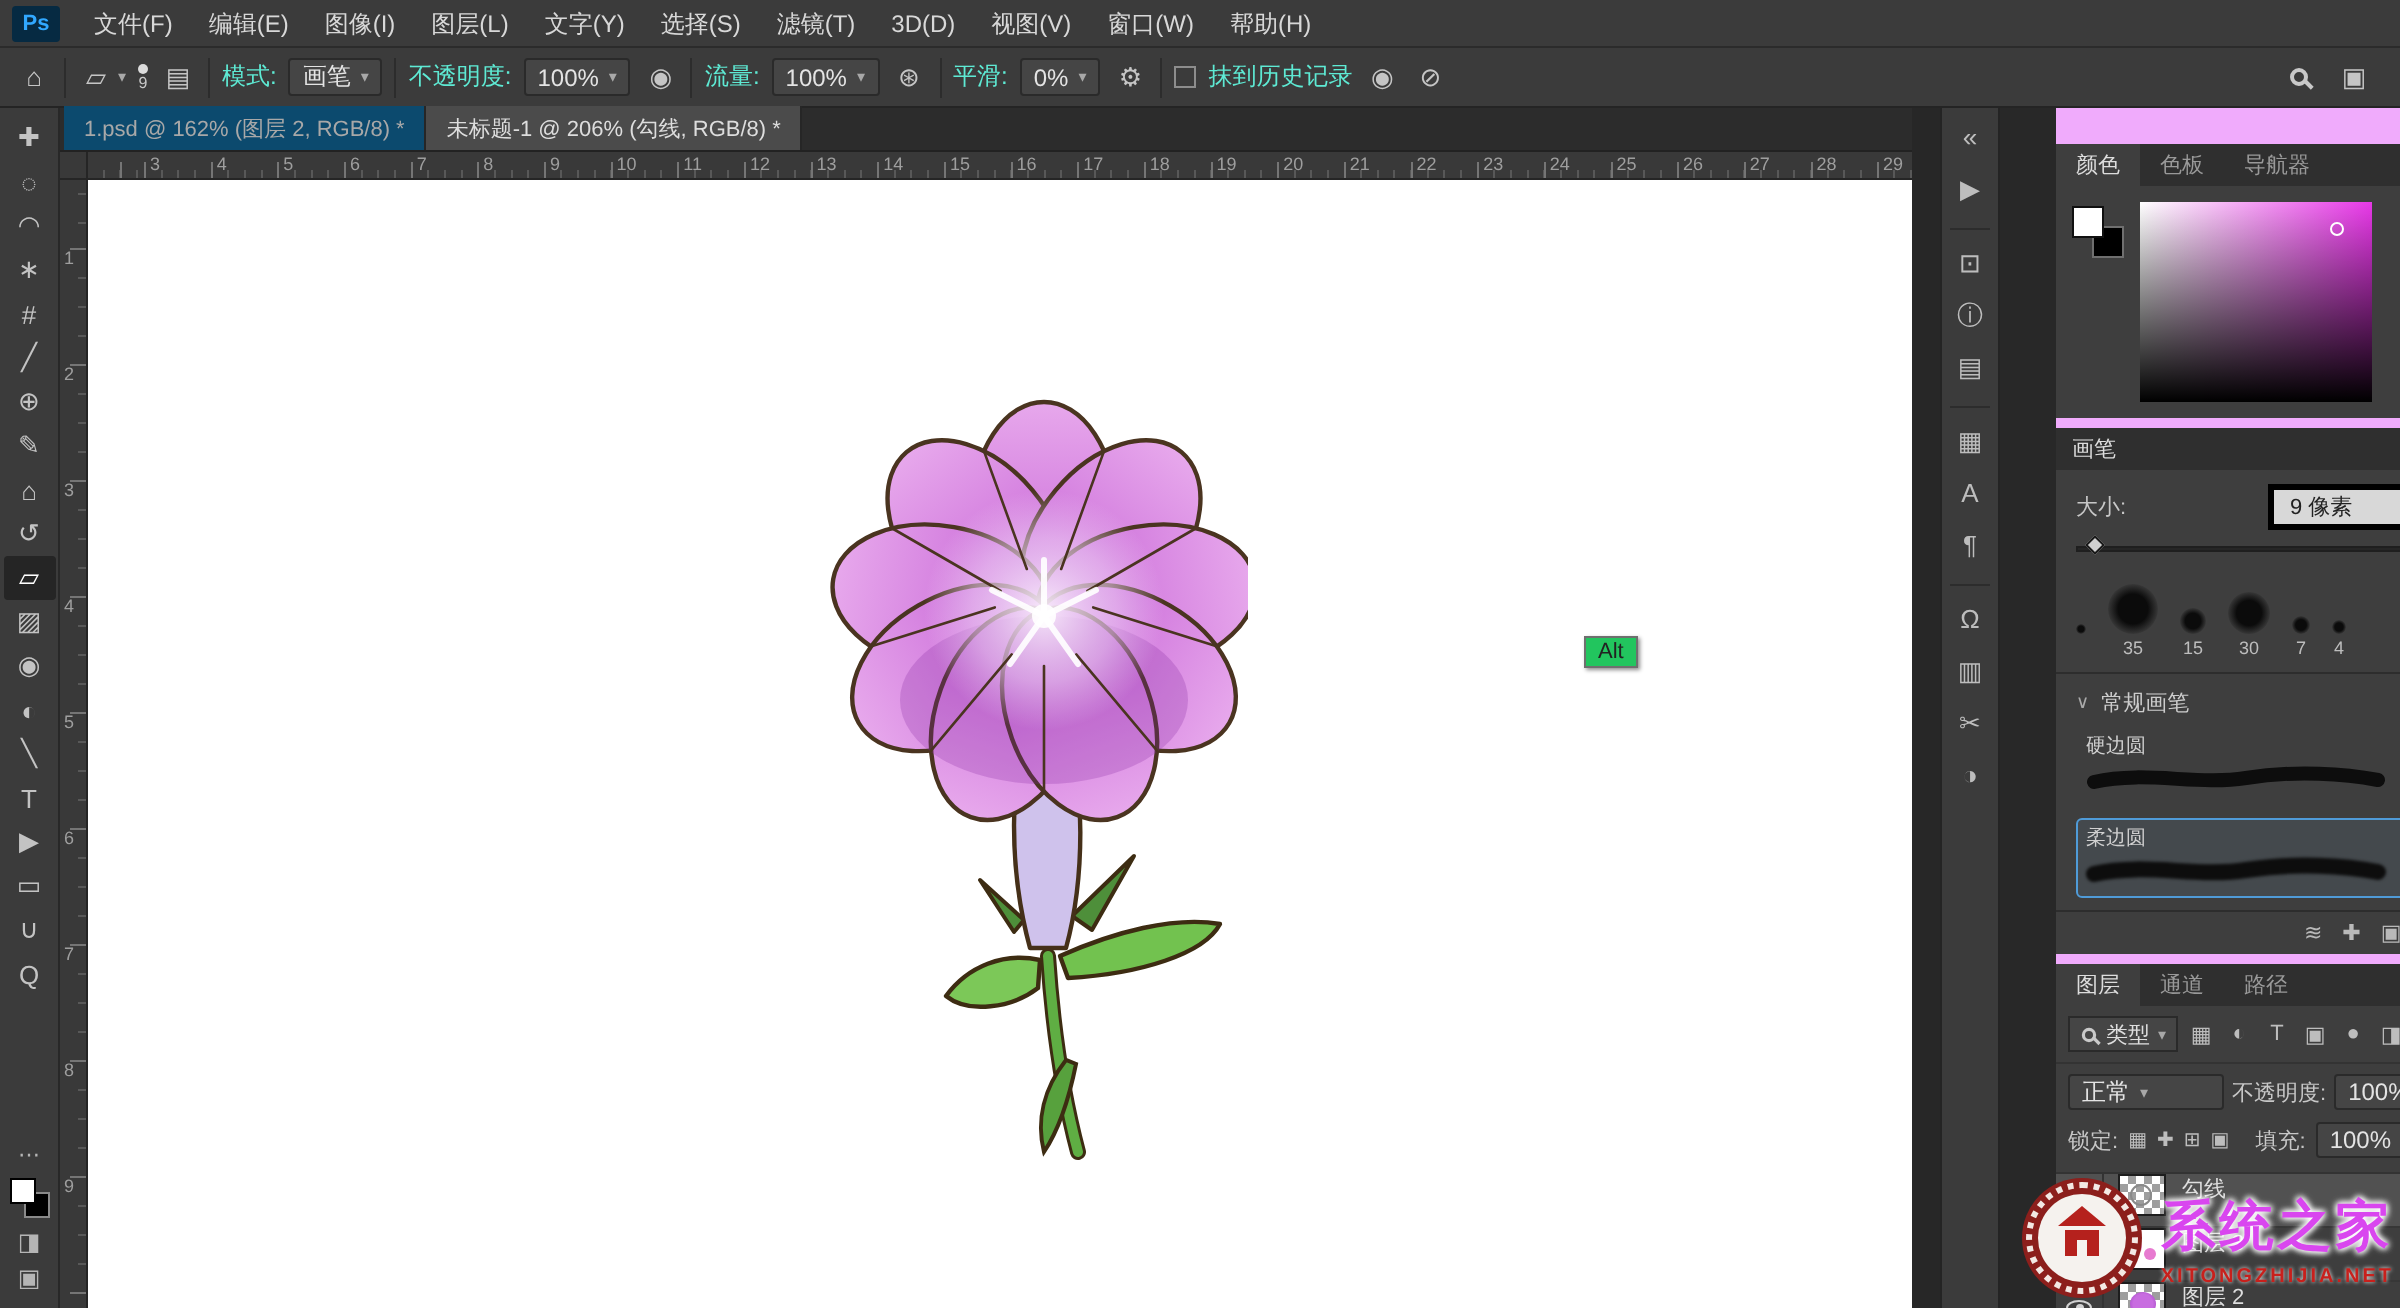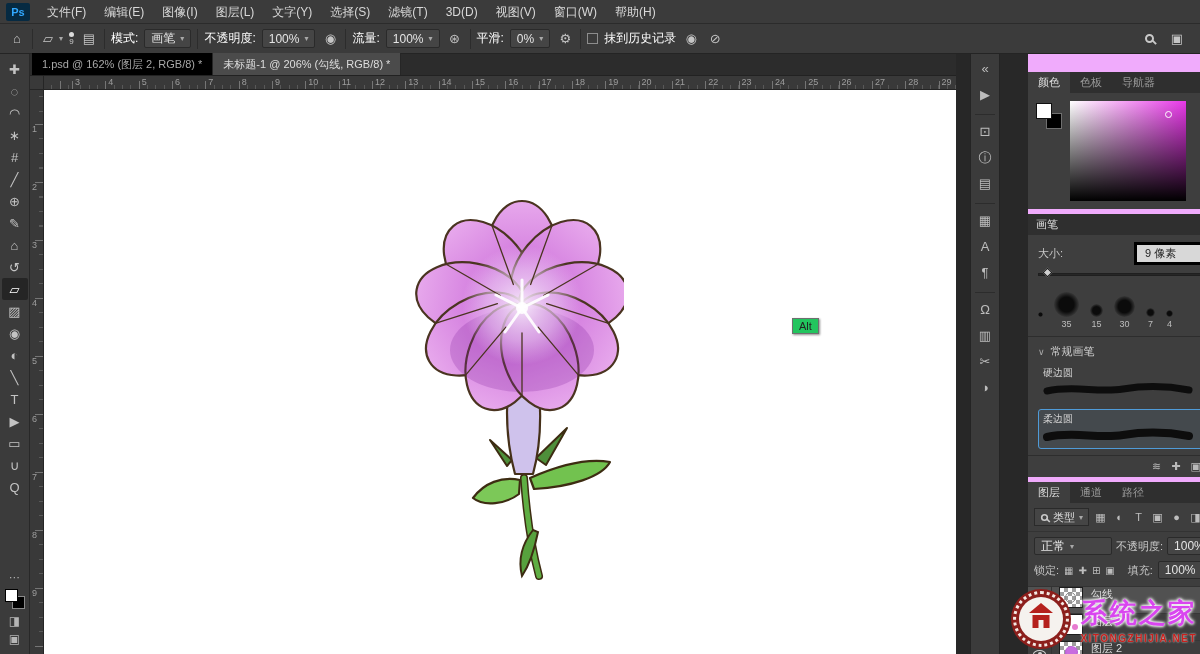--- a/index.html
+++ b/index.html
@@ -16,21 +16,21 @@
   .ps-logo { width:24px; height:18px; margin:0 8px 0 6px; border-radius:2px;
     background:#062a42; color:#31a8ff; font-weight:bold; font-size:11px;
     display:flex; align-items:center; justify-content:center; }
   .menu { list-style:none; display:flex; }
   .menu-item { padding:0 9px; line-height:24px; color:#d8d8d8; font-size:12px; white-space:nowrap; }
 
   
   .optionsbar { height:30px; background:#3b3b3b; border-bottom:1px solid #242424;
     display:flex; align-items:center; gap:6px; padding:0 8px; }
   .opt-sep { width:1px; height:20px; background:#2c2c2c; flex:none; }
-  .opt-label { color:#ffffff; white-space:nowrap;text-align:right; }
+  .opt-label { color:#5eead4; white-space:nowrap;text-align:right; }
   .opt-box { display:flex; align-items:center; gap:5px; background:#454545;
     border:1px solid #2a2a2a; border-radius:2px; height:19px; padding:0 6px;
     color:#e4e4e4; white-space:nowrap; }
   .caret { font-size:8px; color:#a8a8a8; }
   .opt-icon { color:#c5c5c5; font-size:13px; width:18px; text-align:center; flex:none; }
   .tool-preview { display:flex; align-items:center; gap:2px; }
   .brush-pick { display:flex; flex-direction:column; align-items:center; line-height:1; }
   .brush-pick .dot { width:5px; height:5px; border-radius:50%; background:#dcdcdc; }
   .brush-pick .num { font-size:8px; color:#c9c9c9; margin-top:1px; }
   .chk { width:11px; height:11px; border:1px solid #8d8d8d; background:#3b3b3b; flex:none; }
@@ -53,21 +53,21 @@
     background:#ffffff; border:1px solid #000; z-index:2; }
   .tb-bg { position:absolute; right:1px; bottom:1px; width:13px; height:13px;
     background:#000; border:1px solid #8a8a8a; }
   .tb-ico { color:#b5b5b5; font-size:12px; }
 
   
   .docarea { position:absolute; left:30px; top:54px; width:926px; bottom:0; }
   .tabbar { height:22px; background:#2c2c2c; border-bottom:1px solid #222;
     display:flex; align-items:flex-end; padding-left:2px; }
   .doc-tab { height:22px; display:flex; align-items:center; padding:0 10px;
-    font-size:11px; background:#000000; color:#a8a8a8; border-right:1px solid #262626; white-space:nowrap; }
+    font-size:11px; background:#0c4a6e; color:#a8a8a8; border-right:1px solid #262626; white-space:nowrap; }
   .doc-tab.active { background:#4b4b4b; color:#dddddd; }
 
   .canvaswrap { position:absolute; left:0; top:22px; right:0; bottom:0; background:#393939; }
   .ruler-corner { position:absolute; left:0; top:0; width:14px; height:14px;
     background:#393939; border-right:1px solid #252525; border-bottom:1px solid #252525; }
   .ruler-h { position:absolute; left:14px; right:0; top:0; height:14px; overflow:hidden;
     background-color:#393939; border-bottom:1px solid #252525;
     background-image:
       repeating-linear-gradient(90deg,#757575 0 1px,transparent 1px 33.33px),
       repeating-linear-gradient(90deg,#585858 0 1px,transparent 1px 8.33px);

